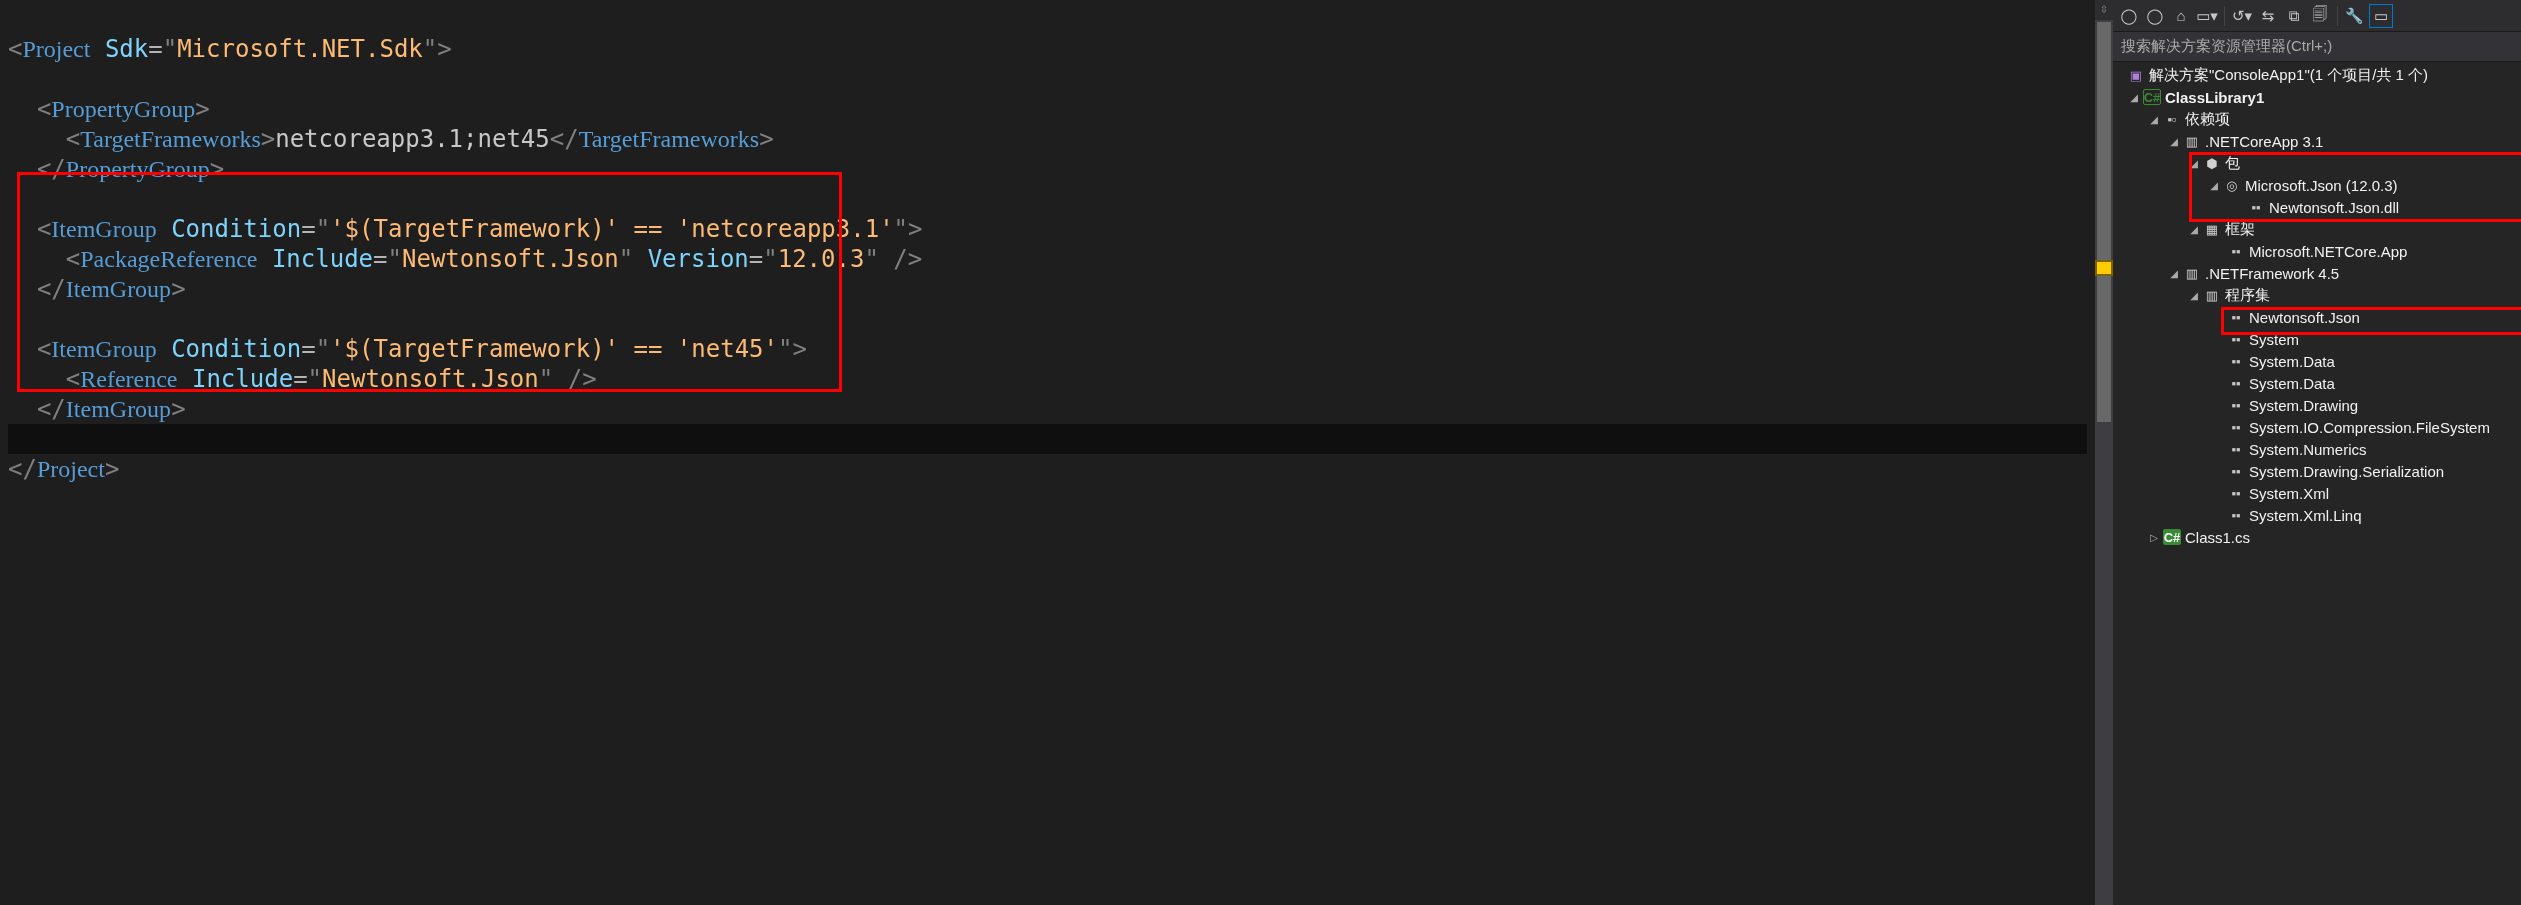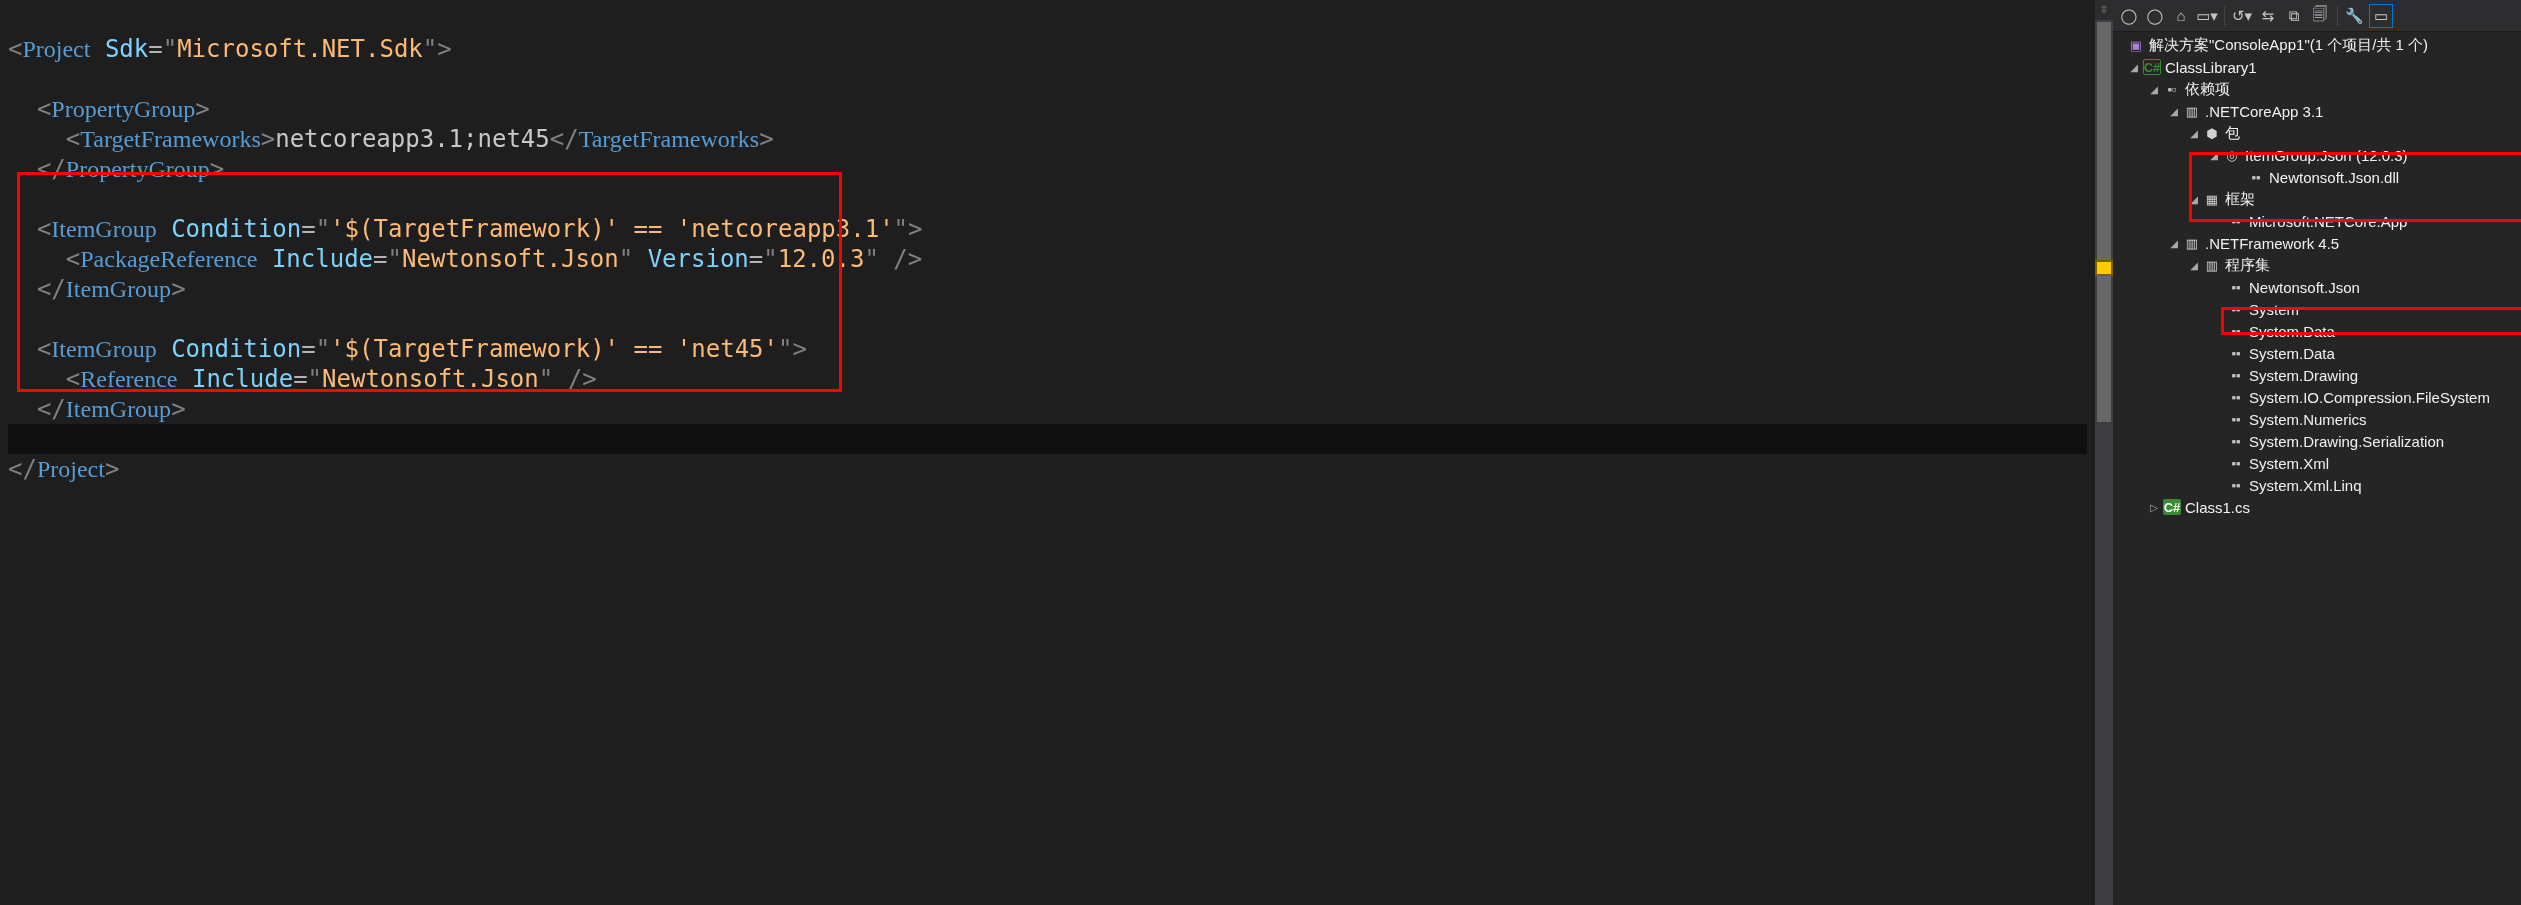--- a/index.html
+++ b/index.html
@@ -152,21 +152,21 @@
   }
   .tree-row .icon {
     width: 18px;
     height: 16px;
     display: inline-flex;
     align-items: center;
     justify-content: center;
     margin-right: 4px;
     font-size: 13px;
   }
-  .tree-row .bold { font-weight: 400; }
+  .tree-row .bold { font-weight: 700; }
   .ind1 { padding-left: 14px; }
   .ind2 { padding-left: 34px; }
   .ind3 { padding-left: 54px; }
   .ind4 { padding-left: 74px; }
   .ind5 { padding-left: 94px; }
   .ind6 { padding-left: 114px; }
   .ind7 { padding-left: 134px; }
   .icon-sln { color: #b180d7; }
   .icon-cs {
     background: #388a34; color: #fff; font-size: 9px; width: 16px; height: 14px;
@@ -228,20 +228,23 @@
     <div class="tb-sep"></div>
     <div class="tb-btn">↺▾</div>
     <div class="tb-btn">⇆</div>
     <div class="tb-btn">⧉</div>
     <div class="tb-btn">🗐</div>
     <div class="tb-sep"></div>
     <div class="tb-btn">🔧</div>
     <div class="tb-btn blue-box">▭</div>
   </div>
 
+  <div class="search-row">
+    <span>搜索解决方案资源管理器(Ctrl+;)</span>
+  </div>
 
   <div class="tree">
 
     <div class="tree-row ind1">
       <span class="icon icon-sln">▣</span>
       <span>解决方案"ConsoleApp1"(1 个项目/共 1 个)</span>
     </div>
 
     <div class="tree-row ind1">
       <span class="arrow">◢</span>
@@ -263,21 +266,21 @@
 
     <div class="tree-row ind4">
       <span class="arrow">◢</span>
       <span class="icon icon-pkg">⬢</span>
       <span>包</span>
     </div>
 
     <div class="tree-row ind5">
       <span class="arrow">◢</span>
       <span class="icon icon-nuget">◎</span>
-      <span>ItemGroup.Json (12.0.3)</span>
+      <span>Microsoft.Json (12.0.3)</span>
     </div>
 
     <div class="tree-row ind7">
       <span class="icon icon-dll">▪▪</span>
       <span>Newtonsoft.Json.dll</span>
     </div>
 
     <div class="tree-row ind4">
       <span class="arrow">◢</span>
       <span class="icon icon-fw">▦</span>

